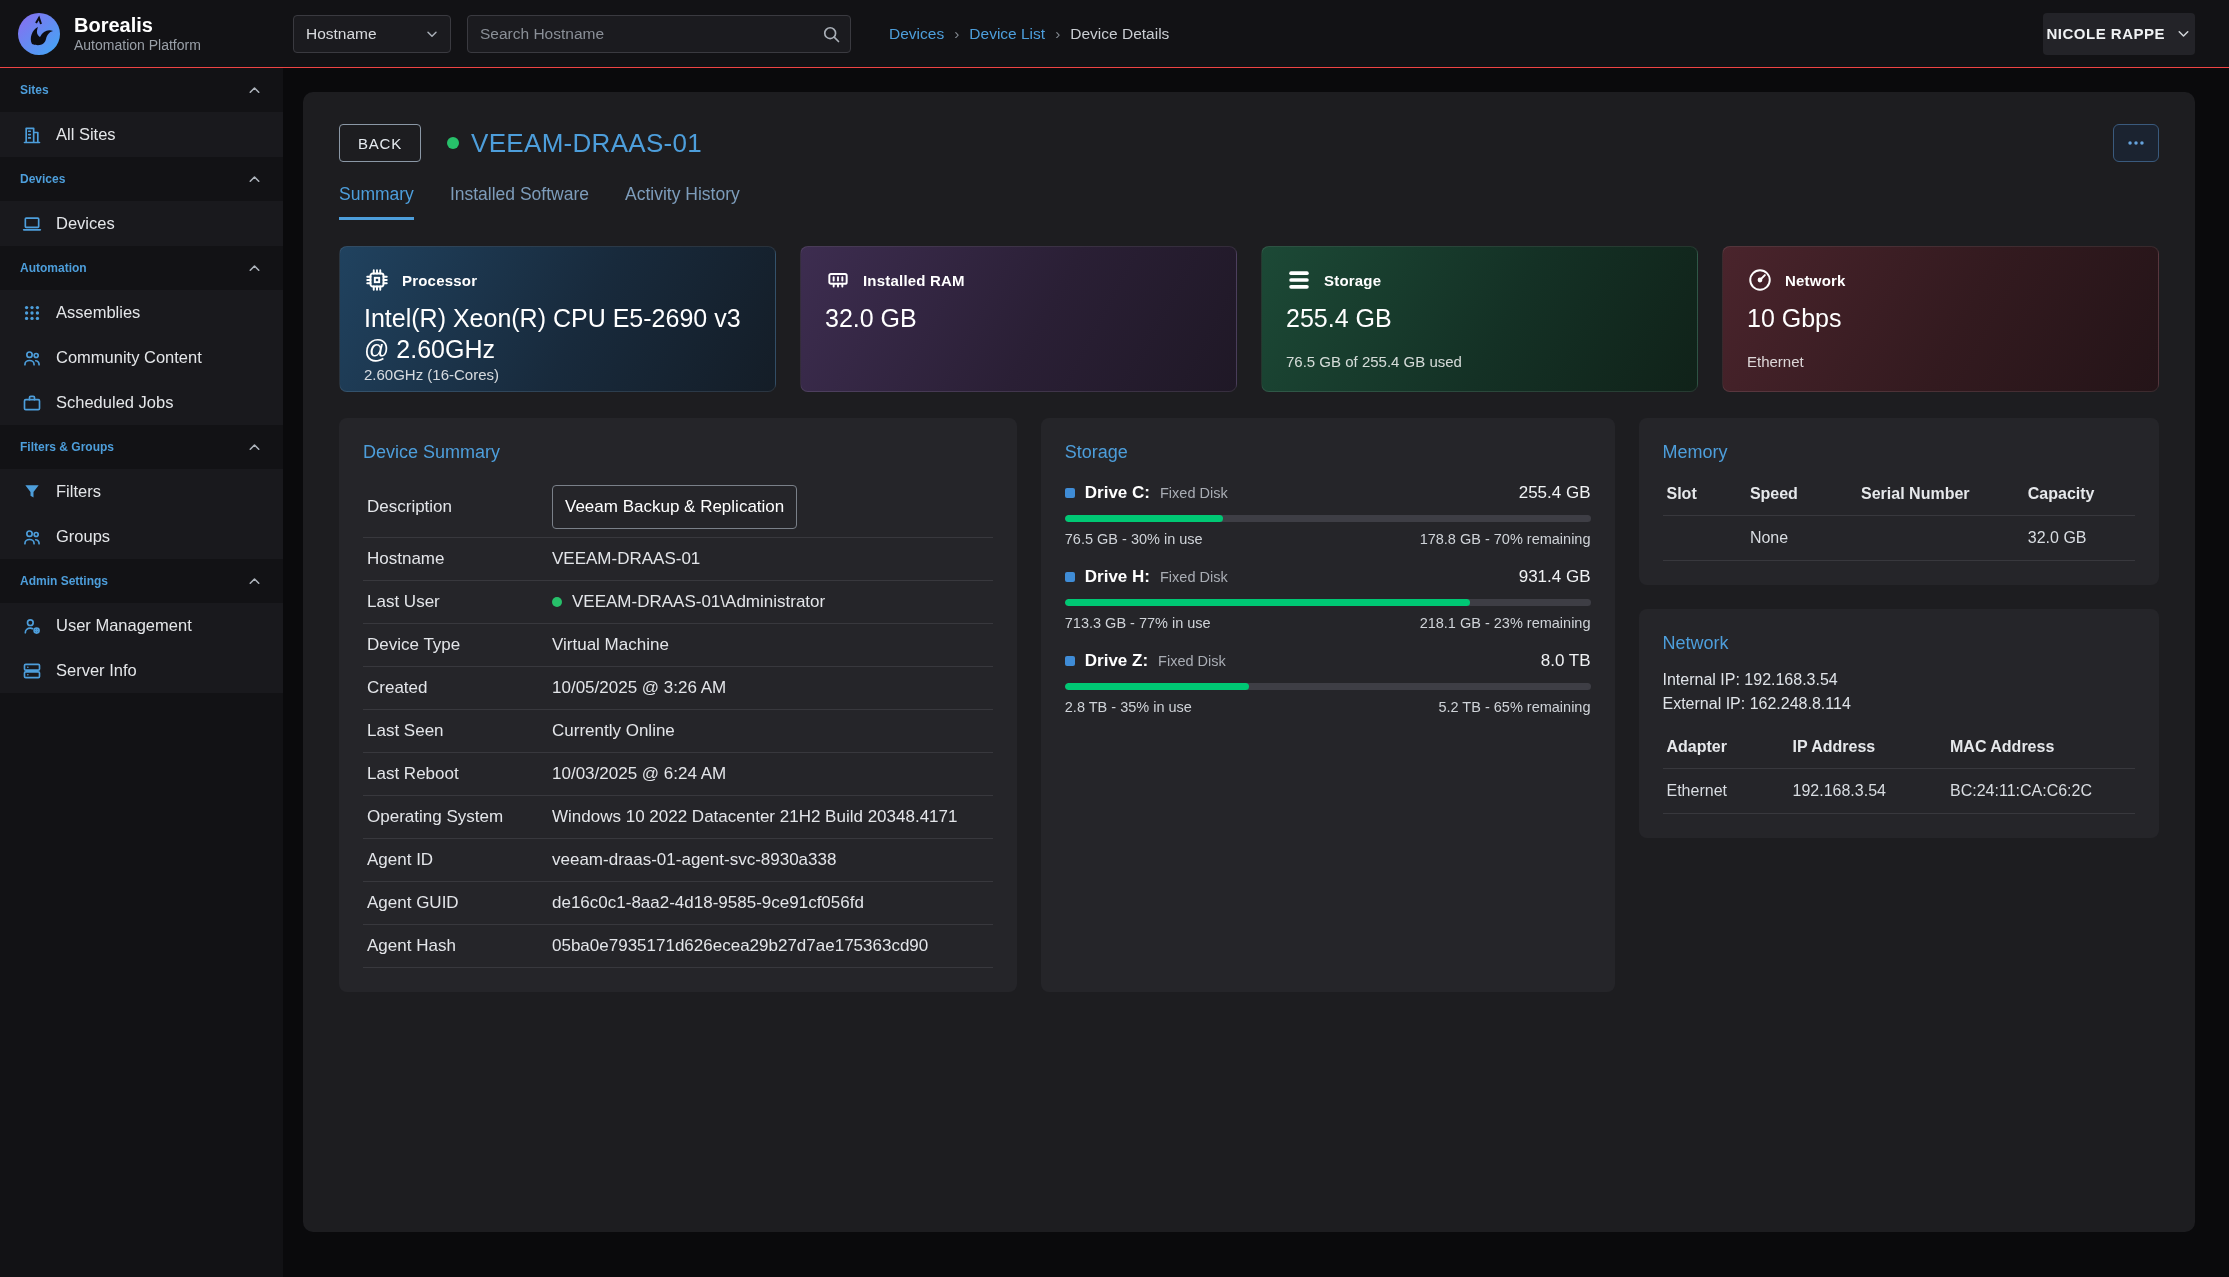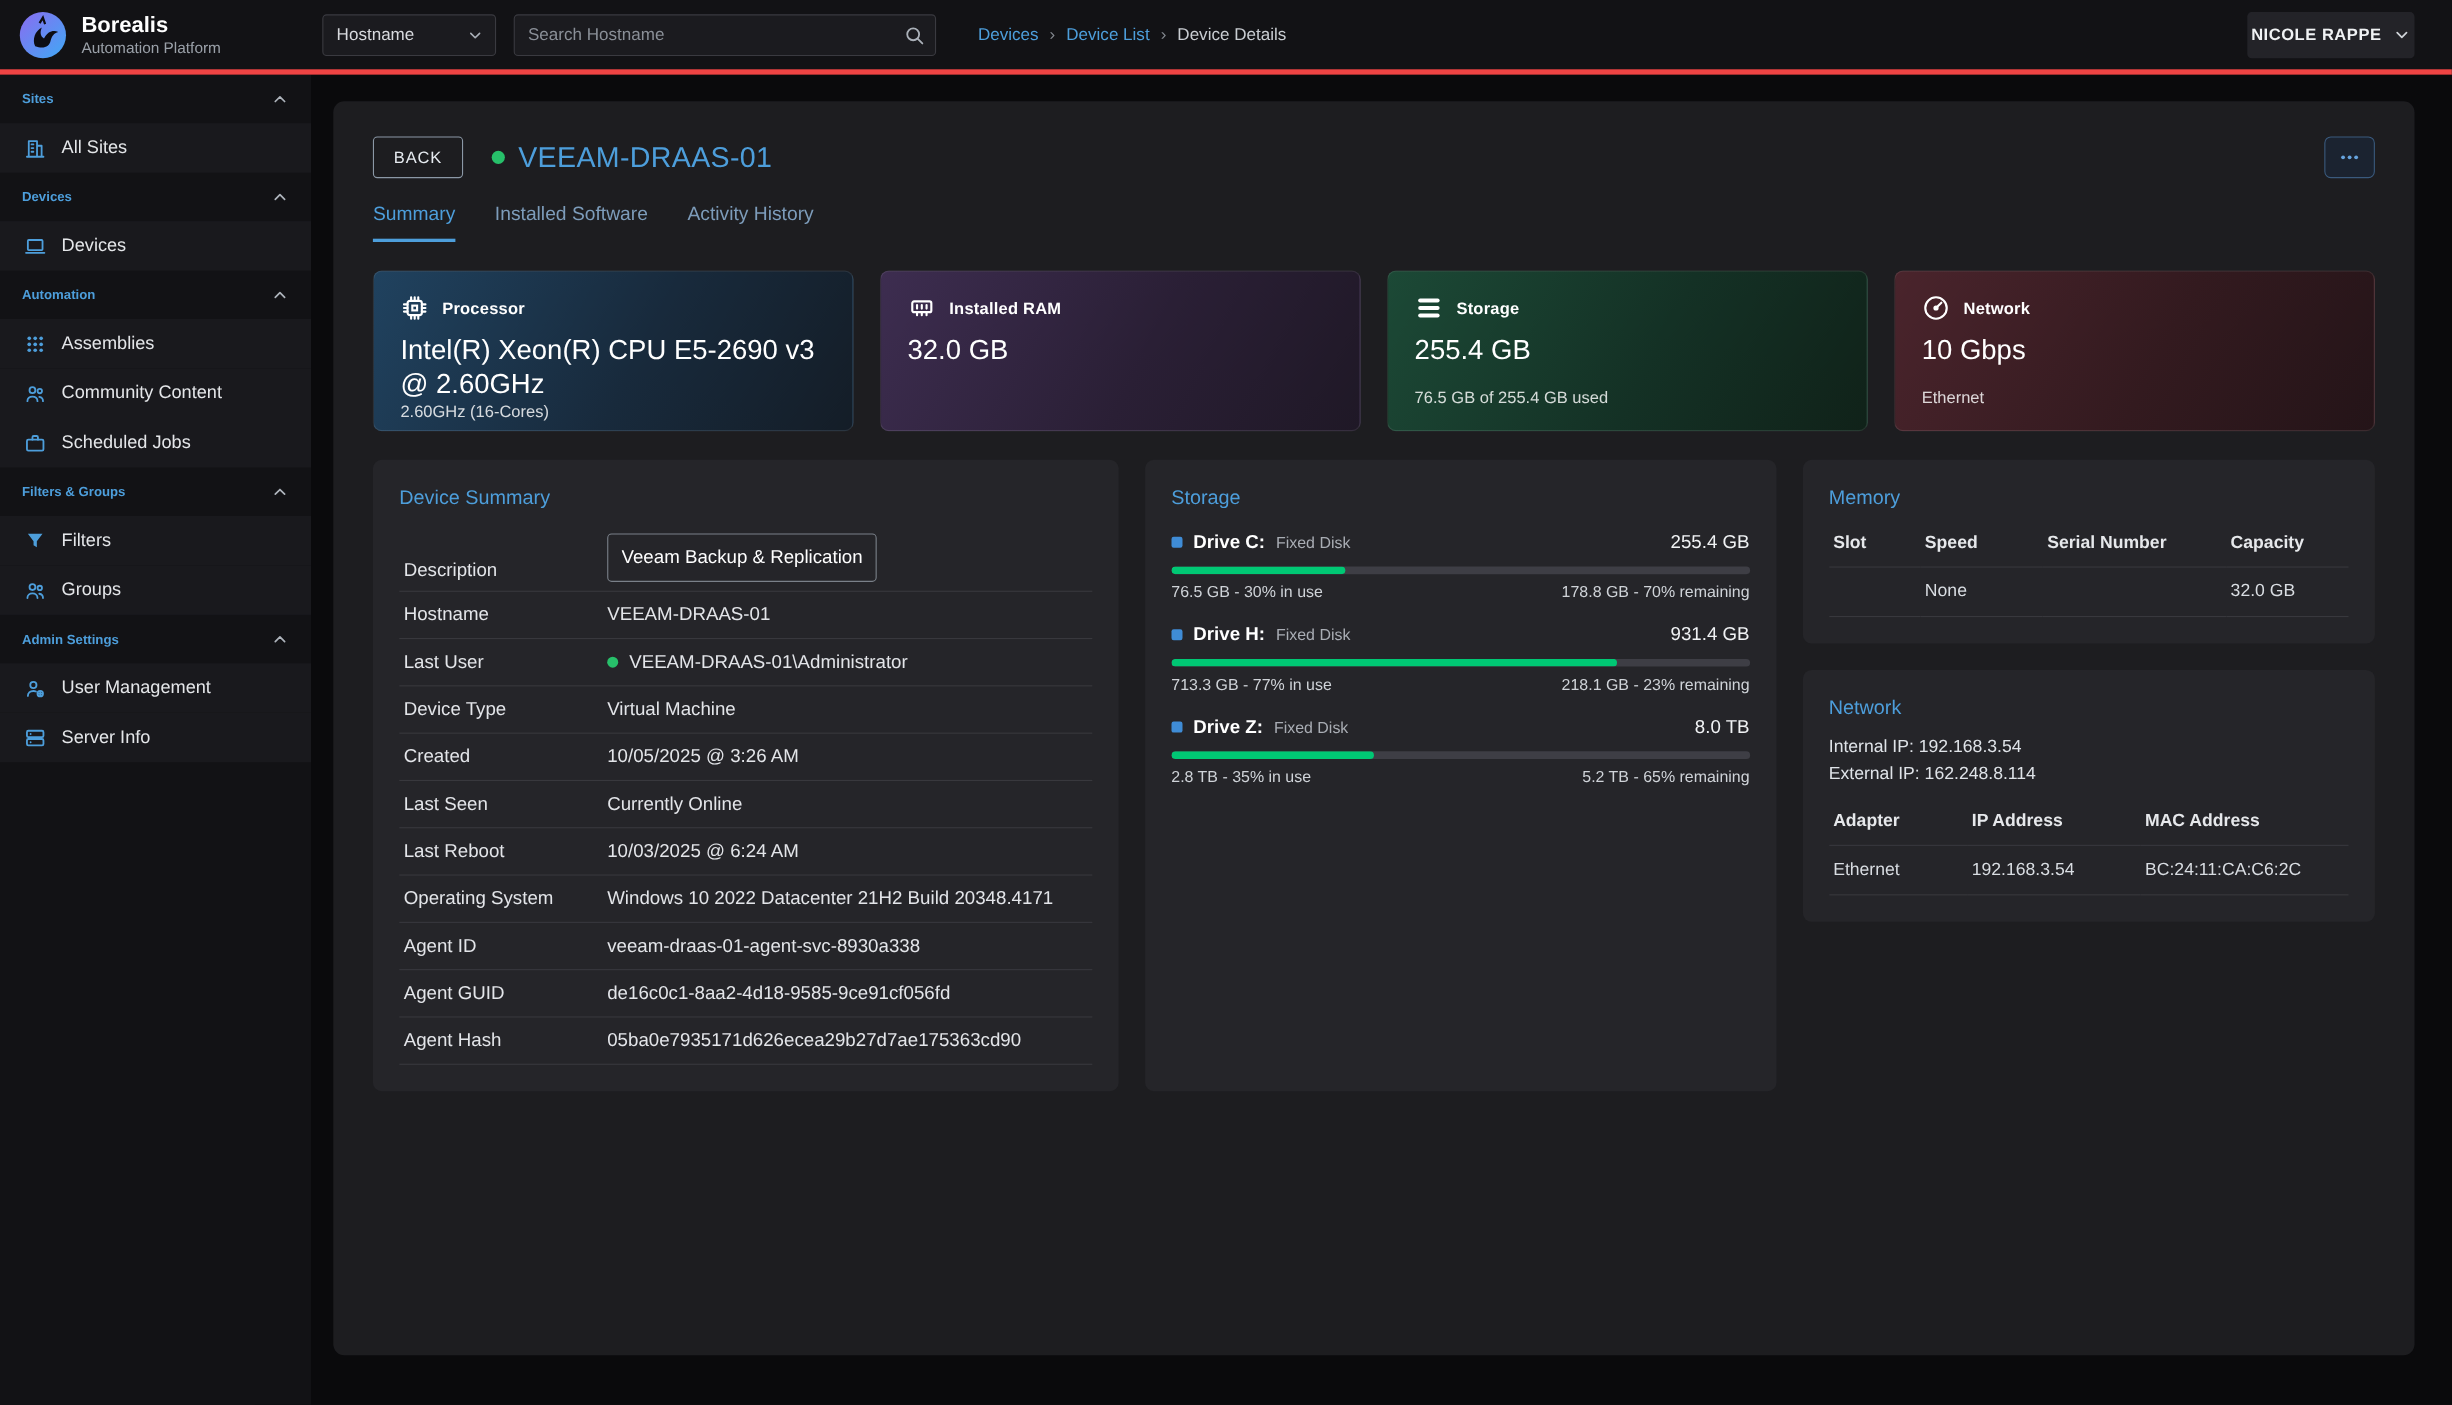--- a/index.html
+++ b/index.html
@@ -24,21 +24,21 @@
   html,body{width:2229px;height:1277px;overflow:hidden;}
   body{
     background:var(--bg-page);
     font-family:"Liberation Sans","DejaVu Sans",sans-serif;
     color:var(--txt);
     font-size:17px;
   }
   .app{display:grid;grid-template-columns:283px 1fr;grid-template-rows:68px 1fr;width:100%;height:100%;}
 
   
-  .topbar{grid-column:1 / 3;background:var(--bg-bar);display:flex;align-items:center;border-bottom:5px solid #ef4444;}
+  .topbar{grid-column:1 / 3;background:var(--bg-bar);display:flex;align-items:center;border-bottom:1px solid #ef4444;}
   .brand{width:283px;display:flex;align-items:center;gap:12px;padding-left:16px;flex:none;}
   .brand-logo{width:46px;height:46px;flex:none;}
   .brand-name{font-size:20px;font-weight:bold;color:#fff;line-height:1.15;}
   .brand-sub{font-size:14px;color:var(--txt-3);}
   .select{
     margin-left:10px;width:158px;height:38px;background:var(--bg-input);
     border:1px solid var(--border);border-radius:4px;display:flex;align-items:center;
     justify-content:space-between;padding:0 10px 0 12px;color:#d8dade;font-size:15.5px;cursor:pointer;
   }
   .searchwrap{position:relative;margin-left:16px;width:384px;}
@@ -108,21 +108,21 @@
 
   .panel-row{display:flex;gap:24px;margin-top:26px;align-items:stretch;}
   .panel{background:var(--bg-panel);border-radius:8px;padding:24px;}
   .panel-title{color:var(--accent);font-size:18px;font-weight:500;}
   .col-left{flex:1.21;}
   .col-mid{flex:1.01;}
   .col-right{flex:1;display:flex;flex-direction:column;gap:24px;}
 
   
   .ds-table{margin-top:14px;}
-  .ds-row{display:flex;align-items:flex-end;border-bottom:1px solid var(--divider);padding:11px 4px;}
+  .ds-row{display:flex;align-items:center;border-bottom:1px solid var(--divider);padding:11px 4px;}
   .ds-row.desc{padding:8px 4px;}
   .ds-label{width:185px;flex:none;color:#e3e5e9;}
   .ds-value{color:#e3e5e9;display:flex;align-items:center;gap:10px;}
   .ds-input{
     width:245px;height:44px;background:transparent;border:1px solid #7a8089;border-radius:4px;
     color:#fff;font-size:17px;font-family:inherit;padding:0 12px;outline:none;white-space:nowrap;
     overflow:hidden;
   }
   .mini-dot{width:10px;height:10px;border-radius:50%;background:var(--green-dot);flex:none;}
 

